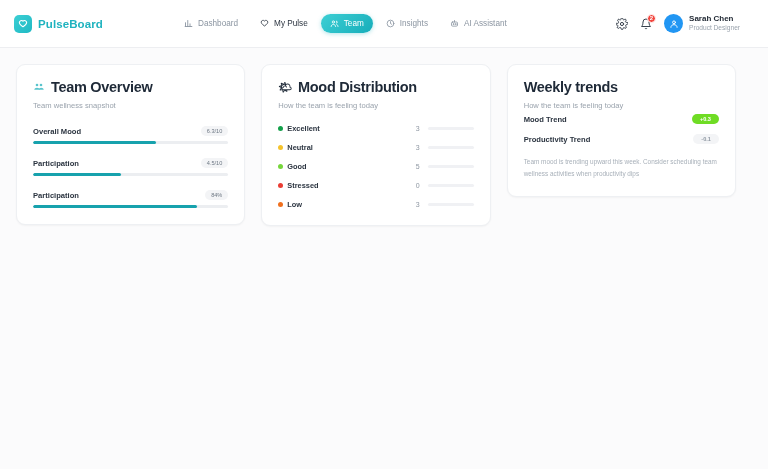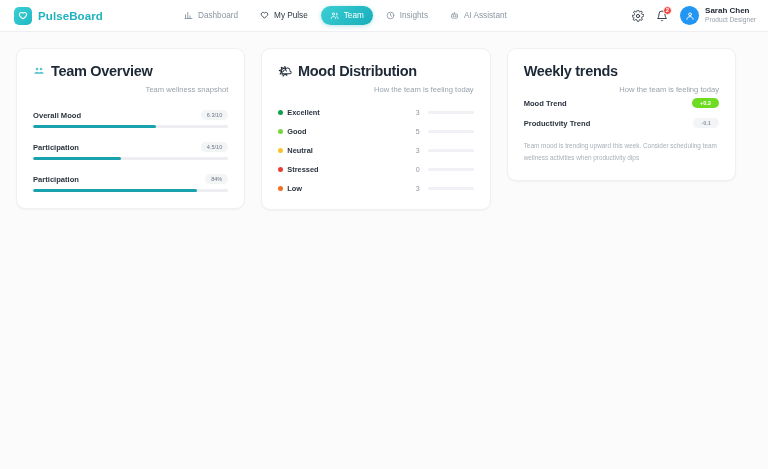--- a/index.html
+++ b/index.html
@@ -5,21 +5,21 @@
   * { box-sizing: border-box; margin: 0; padding: 0; }
   html, body {
     width: 768px; height: 469px;
     background: #fbfbfc;
     font-family: "Liberation Sans", sans-serif;
     overflow: hidden;
   }
 
   
   .header {
-    height: 32px;
+    height: 48px;
     background: #ffffff;
     border-bottom: 1px solid #edeef1;
     display: flex;
     align-items: center;
     padding: 0 14px;
     position: relative;
   }
   .brand { display: flex; align-items: center; gap: 6px; }
   .brand-mark {
     width: 18px; height: 18px; border-radius: 5px;
@@ -46,21 +46,21 @@
   .nav-item .ic { width: 9px; height: 9px; display: block; color: #2b3440; }
   .nav-item.active {
     background: linear-gradient(135deg, #3ccfd4 0%, #17adba 100%);
     color: #ffffff;
     box-shadow: 0 1px 4px rgba(31,179,191,.35);
   }
   .nav-item.active .ic { color: #fff; }
   .nav-item.muted, .nav-item.muted .ic { color: #8b95a1; }
 
   .header-right {
-    position: absolute; right: 12px;
+    position: absolute; right: 28px;
     display: flex; align-items: center; gap: 12px;
   }
   .hicon { width: 12px; height: 12px; color: #39424e; display: block; cursor: pointer; }
   .bell-wrap { position: relative; display: flex; align-items: center; }
   .badge-dot {
     position: absolute; top: -4px; right: -4px;
     min-width: 9px; height: 9px; padding: 0 2px;
     background: #f2453d; color: #fff;
     border-radius: 5px; font-size: 6px; font-weight: bold;
     display: flex; align-items: center; justify-content: center;
@@ -90,21 +90,21 @@
     padding: 14px 16px 16px 16px;
     box-shadow: 0 1px 2px rgba(18,24,38,.04);
   }
   .card-title {
     display: flex; align-items: center; gap: 6px;
     font-size: 14.5px; font-weight: bold; color: #1e2937;
     letter-spacing: -.3px;
   }
   .card-title .temoji { font-size: 11px; line-height: 1; }
   .card-title .ticon { width: 12px; height: 12px; color: #5ac4cd; display: block; }
-  .card-sub { font-size: 7.6px; color: #9aa3ad; margin-top: 6px; text-align: right; }
+  .card-sub { font-size: 7.6px; color: #9aa3ad; margin-top: 6px; }
 
   
   .metrics { margin-top: 16px; }
   .metric { margin-bottom: 14px; }
   .metric:last-child { margin-bottom: 0; }
   .metric-head {
     display: flex; align-items: center; justify-content: space-between;
     margin-bottom: 5px;
   }
   .metric-label { font-size: 7.6px; font-weight: bold; color: #2b3440; }
@@ -295,34 +295,34 @@
       <div class="mood-row">
         <span class="mood-dot" style="background: rgb(19, 160, 74);"></span>
         <span class="mood-label">Excellent</span>
         <span class="mood-count">3</span>
         <span class="mood-track">
           <span class="mood-fill" style="width: 62%; background: rgb(19, 160, 74);"></span>
         </span>
       </div>
 
       <div class="mood-row">
+        <span class="mood-dot" style="background: rgb(245, 195, 44);"></span>
+        <span class="mood-label">Neutral</span>
+        <span class="mood-count">3</span>
+        <span class="mood-track">
+          <span class="mood-fill" style="width: 62%; background: rgb(245, 195, 44);"></span>
+        </span>
+      </div>
+
+      <div class="mood-row">
         <span class="mood-dot" style="background: rgb(119, 214, 60);"></span>
         <span class="mood-label">Good</span>
         <span class="mood-count">5</span>
         <span class="mood-track">
           <span class="mood-fill" style="width: 88%; background: rgb(119, 214, 60);"></span>
-        </span>
-      </div>
-
-      <div class="mood-row">
-        <span class="mood-dot" style="background: rgb(245, 195, 44);"></span>
-        <span class="mood-label">Neutral</span>
-        <span class="mood-count">3</span>
-        <span class="mood-track">
-          <span class="mood-fill" style="width: 62%; background: rgb(245, 195, 44);"></span>
         </span>
       </div>
 
       <div class="mood-row">
         <span class="mood-dot" style="background: rgb(234, 61, 52);"></span>
         <span class="mood-label">Stressed</span>
         <span class="mood-count">0</span>
         <span class="mood-track">
           <span class="mood-fill" style="width: 0%; background: rgb(234, 61, 52);"></span>
         </span>

